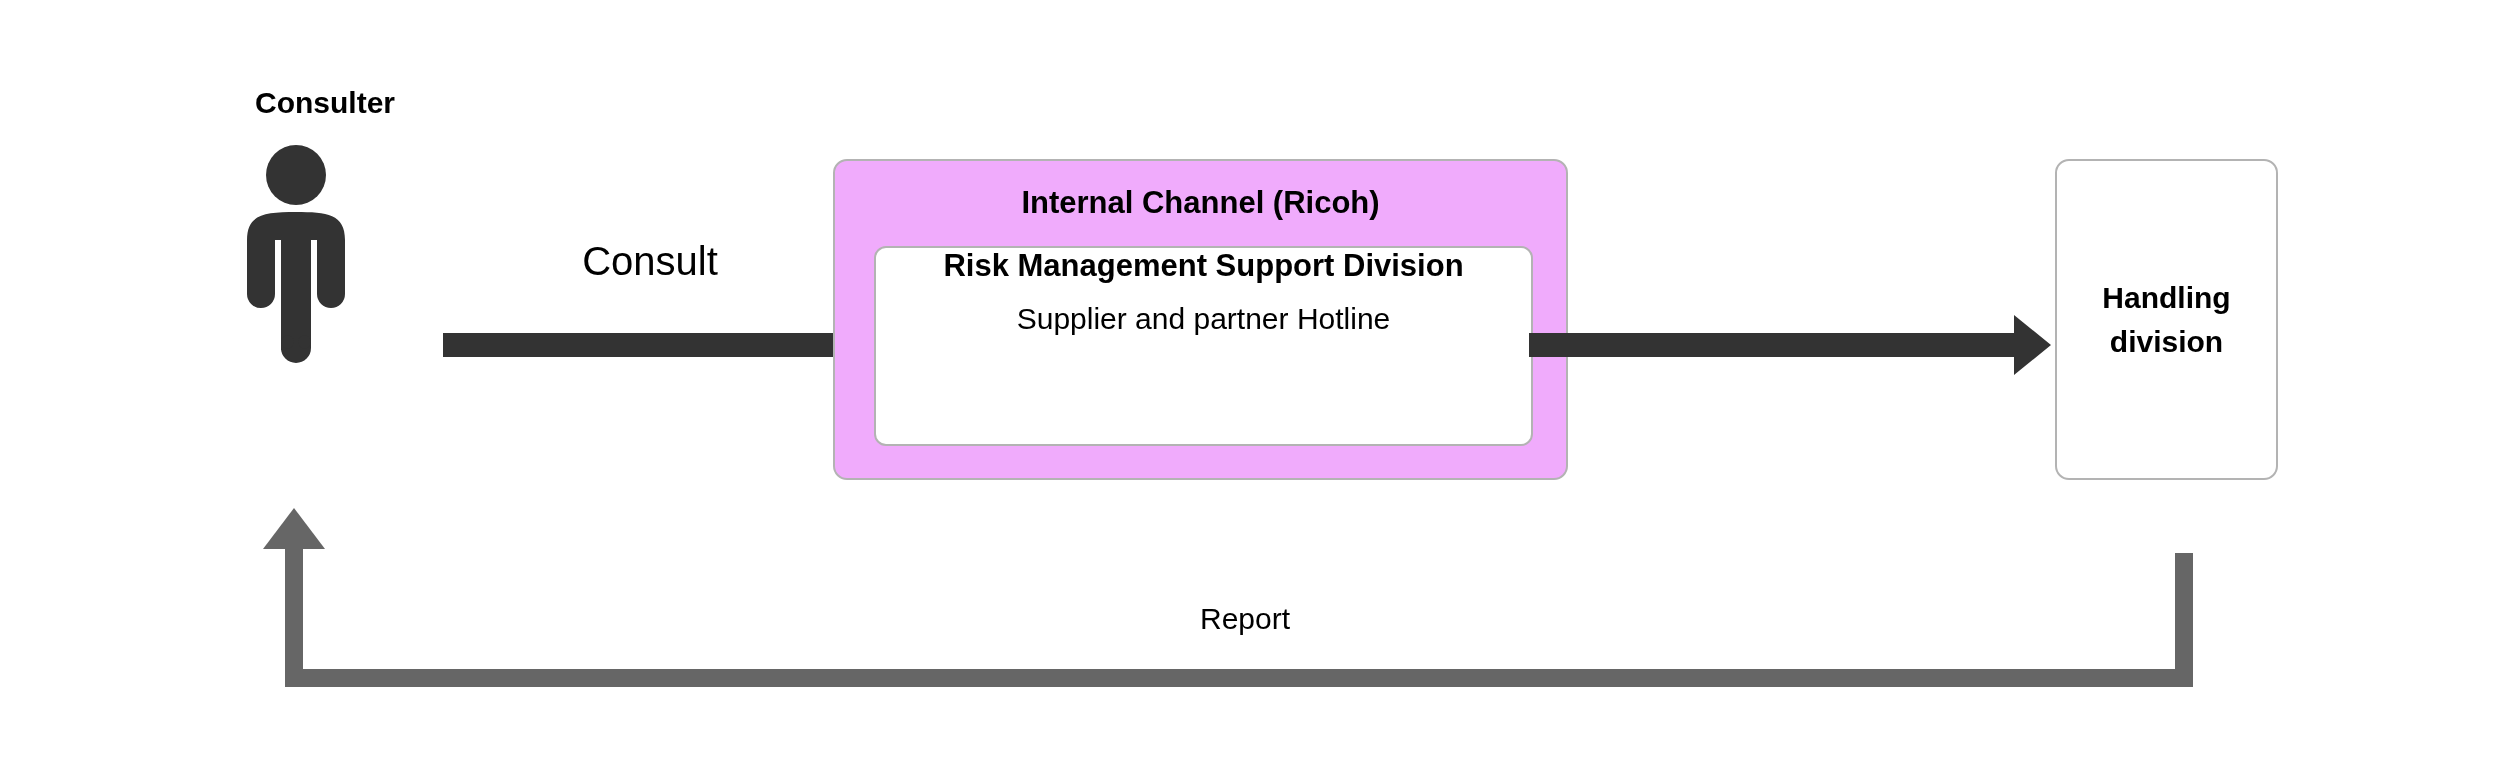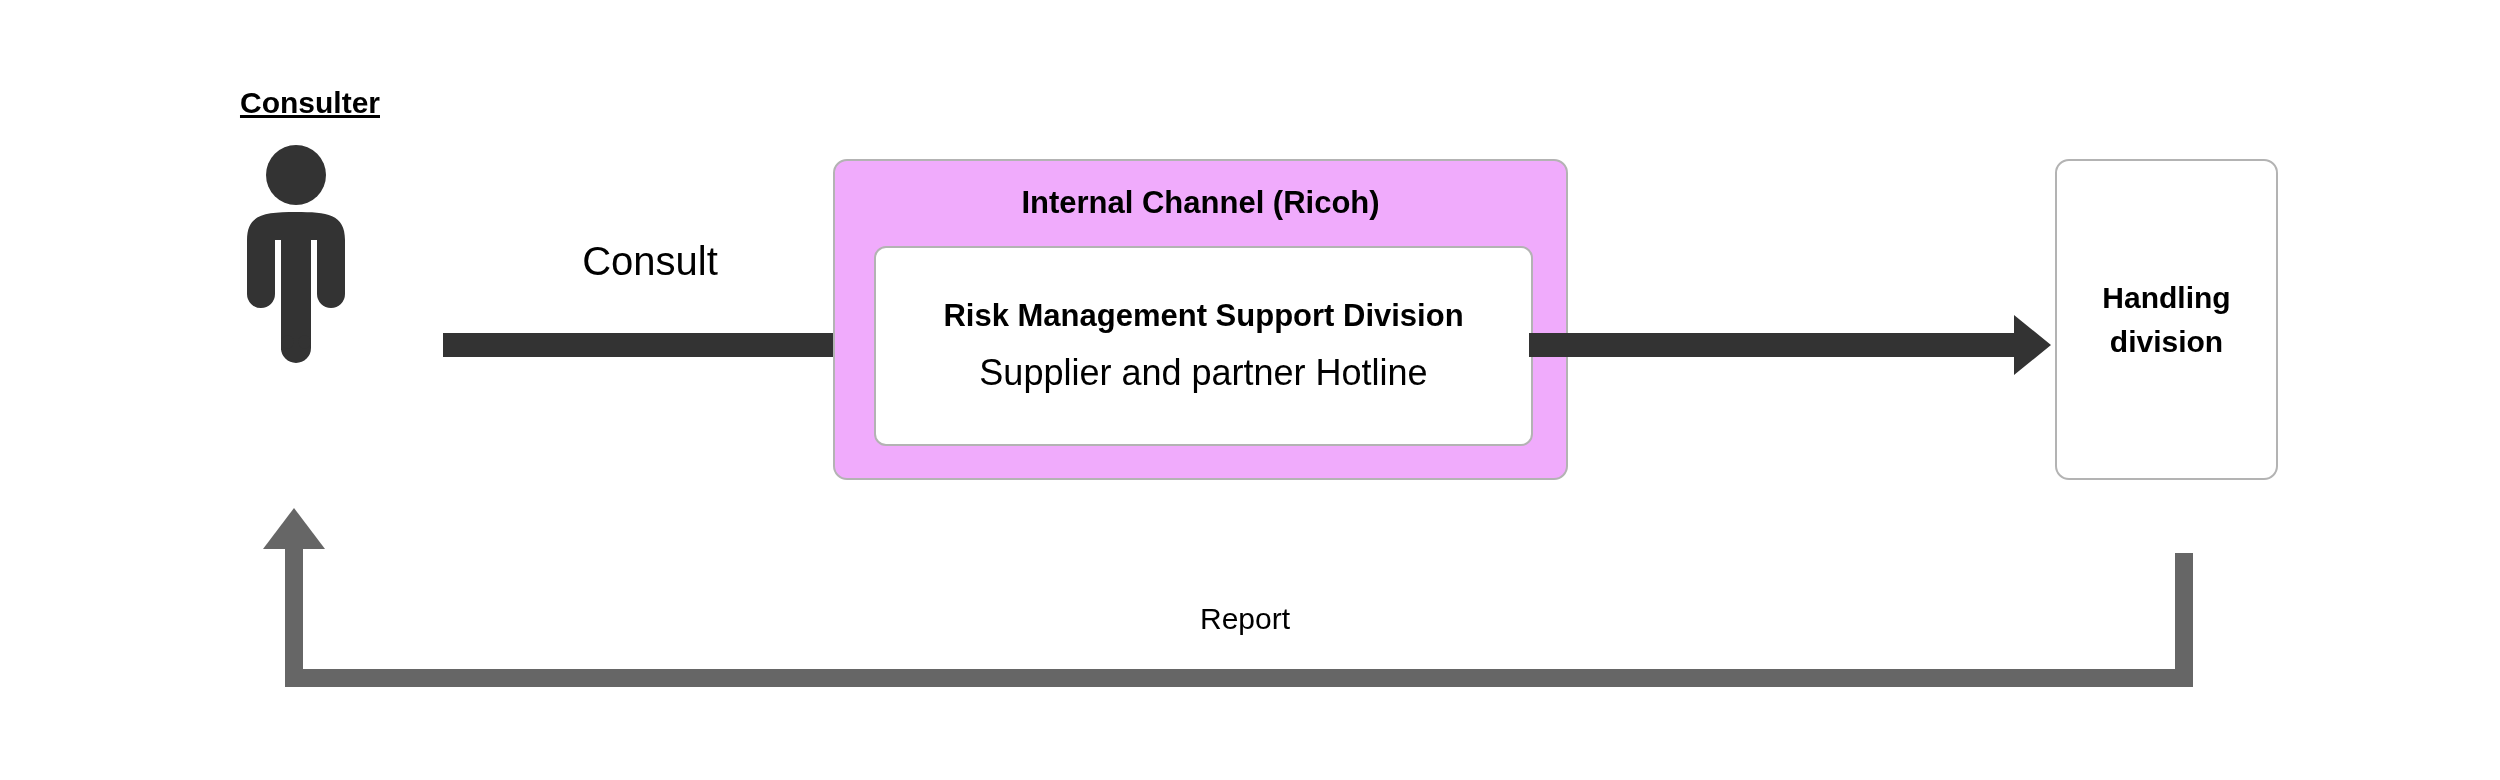--- a/index.html
+++ b/index.html
@@ -16,30 +16,29 @@
     position: relative;
     width: 2500px;
     height: 780px;
     background: #ffffff;
     overflow: hidden;
   }
   .abs { position: absolute; }
 
   
   .label-consulter {
-    left: 225px;
+    left: 240px;
     top: 86px;
     width: 170px;
     text-align: center;
     font-size: 30px;
     font-weight: bold;
     color: #000000;
     line-height: 34px;
     white-space: nowrap;
-    text-decoration: underline;
   }
   .label-consult {
     left: 520px;
     top: 242px;
     width: 260px;
     text-align: center;
     font-size: 40px;
     font-weight: normal;
     color: #000000;
     line-height: 38px;
@@ -93,31 +92,31 @@
     top: 85px;
     width: 659px;
     height: 200px;
     border: 2px solid #b3b3b3;
     border-radius: 12px;
     background: #ffffff;
     box-sizing: border-box;
     display: flex;
     flex-direction: column;
     align-items: center;
-    justify-content: center;
+    justify-content: flex-start;
   }
   .inner-line1 {
     font-size: 31px;
     font-weight: bold;
     color: #000000;
     white-space: nowrap;
     margin-bottom: 18px;
   }
   .inner-line2 {
-    font-size: 36px;
+    font-size: 30px;
     font-weight: normal;
     color: #000000;
     white-space: nowrap;
   }
 
   .box-handling {
     left: 2055px;
     top: 159px;
     width: 223px;
     height: 321px;

